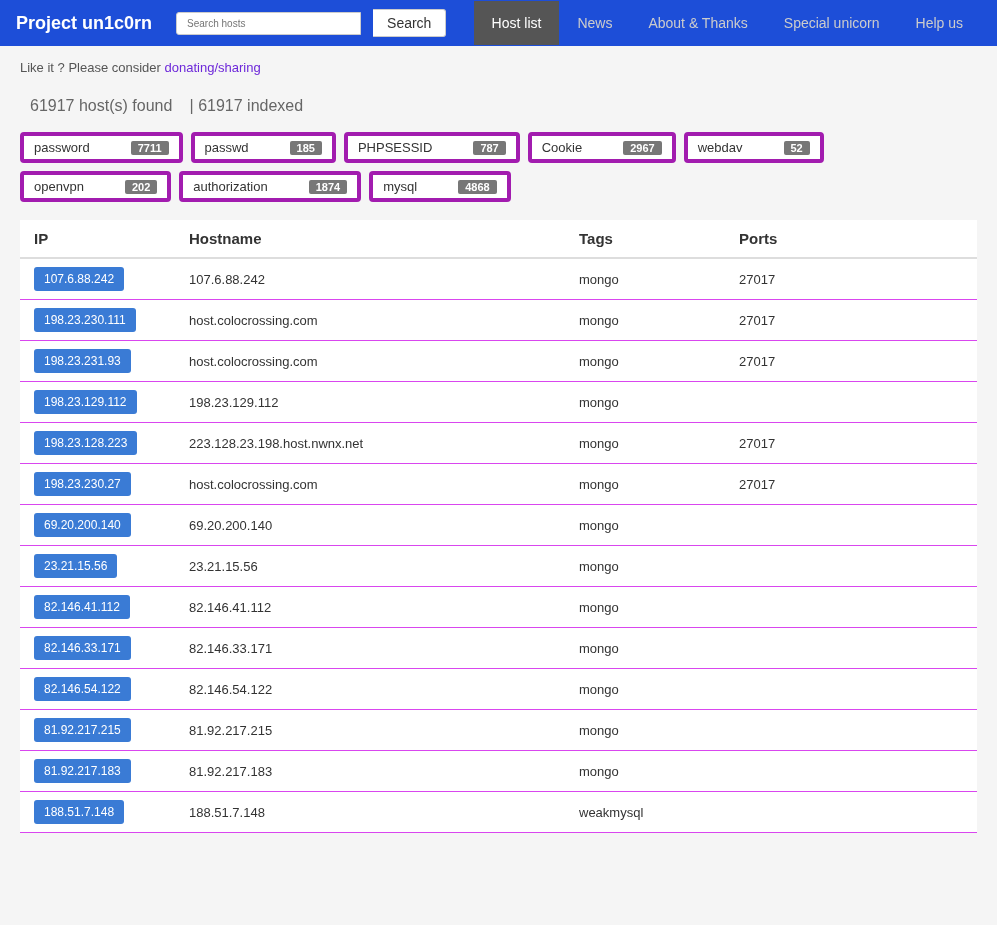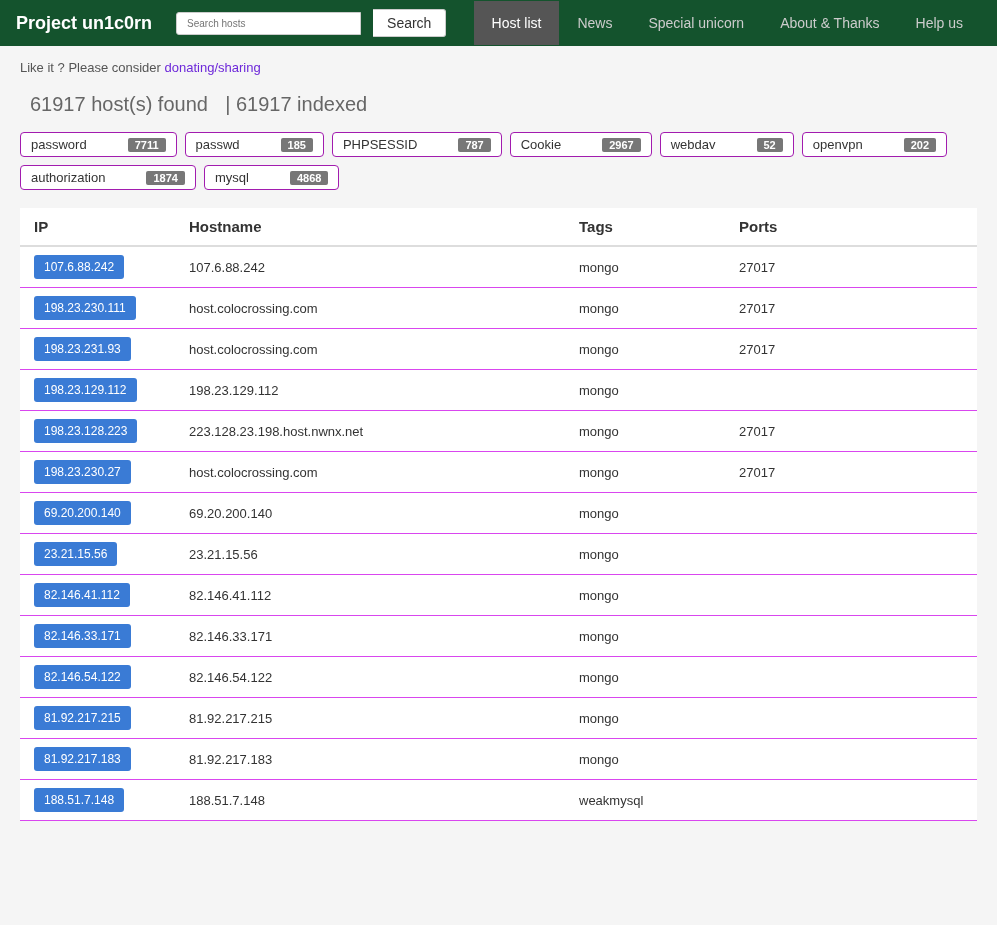--- a/index.html
+++ b/index.html
@@ -1,20 +1,20 @@
 <!DOCTYPE html>
 <html><head>
   <meta charset="utf-8">
   <style>
     * { box-sizing: border-box; margin: 0; padding: 0; }
     body { font-family: Arial, Helvetica, sans-serif; font-size: 14px; background: #f5f5f5; color: #333; }
 
     
     .navbar {
-      background: #14532d;
+      background: #1d4ed8;
       display: flex;
       align-items: center;
       padding: 16px 16px;
       height: 46px;
       gap: 12px;
     }
     .navbar-brand {
       color: #fff;
       font-size: 18px;
       font-weight: bold;
@@ -73,38 +73,38 @@
     }
 
     .hosts-found {
       font-size: 26px;
       font-weight: bold;
       font-style: italic;
       color: #222;
       margin-bottom: 14px;
     }
     .hosts-found span {
-      font-size: 20px;
+      font-size: 16px;
       font-weight: normal;
       font-style: normal;
       color: #666;
       margin-left: 10px;
     }
 
     
     .filter-tags {
       display: flex;
       flex-wrap: wrap;
       gap: 8px;
       margin-bottom: 18px;
     }
     .filter-tag {
       display: inline-flex;
       align-items: center;
-      border: 1px solid #a21caf;
+      border: 4px solid #a21caf;
       border-radius: 4px;
       padding: 4px 10px;
       cursor: pointer;
       background: #fff;
       font-size: 13px;
       color: #333;
       gap: 6px;
     }
     .filter-tag .badge {
       background: #777;
@@ -155,22 +155,22 @@
 <body>
 
 <nav>
   <div class="navbar">
     <span class="navbar-brand">Project un1c0rn</span>
     <input class="search-input" type="text" placeholder="Search hosts" style="">
     <button class="search-button">Search</button>
     <div class="nav-links">
       <a class="nav-link active">Host list</a>
       <a class="nav-link">News</a>
+      <a class="nav-link">About &amp; Thanks</a>
       <a class="nav-link">Special unicorn</a>
-      <a class="nav-link">About &amp; Thanks</a>
       <a class="nav-link">Help us</a>
     </div>
   </div>
 </nav>
 
 <div class="content">
 
   <div class="donate-bar">
     <span>Like it ? Please consider </span><a>donating/sharing</a>
   </div>

